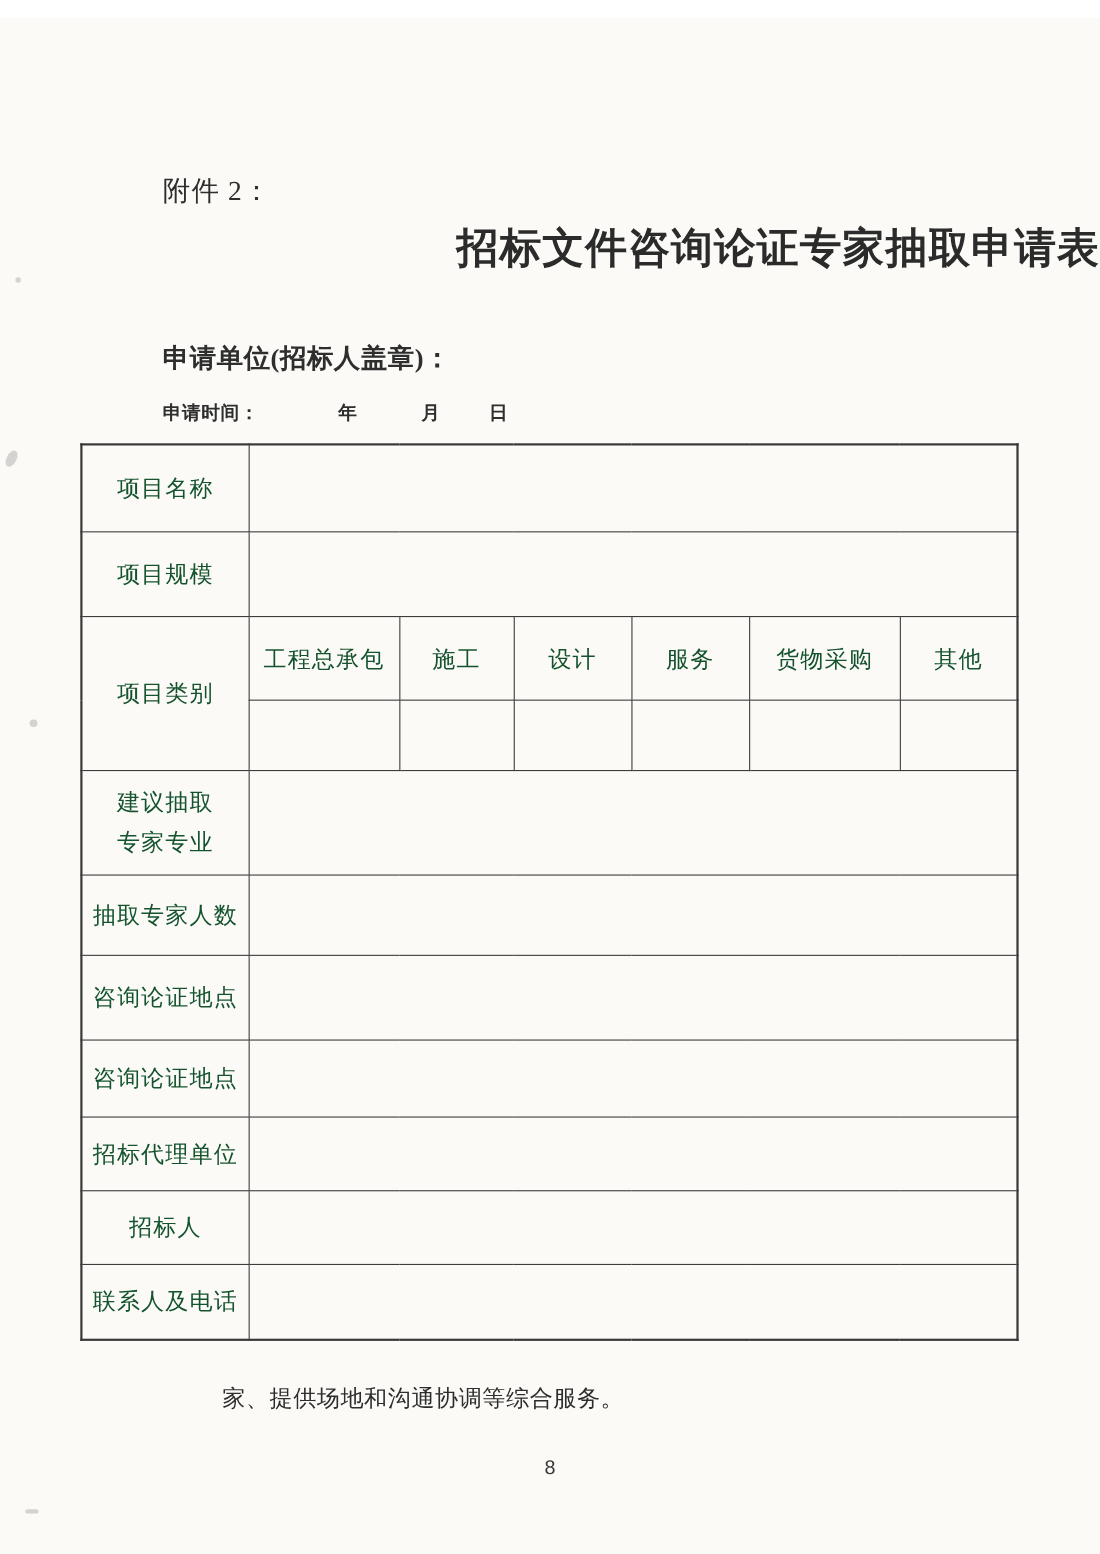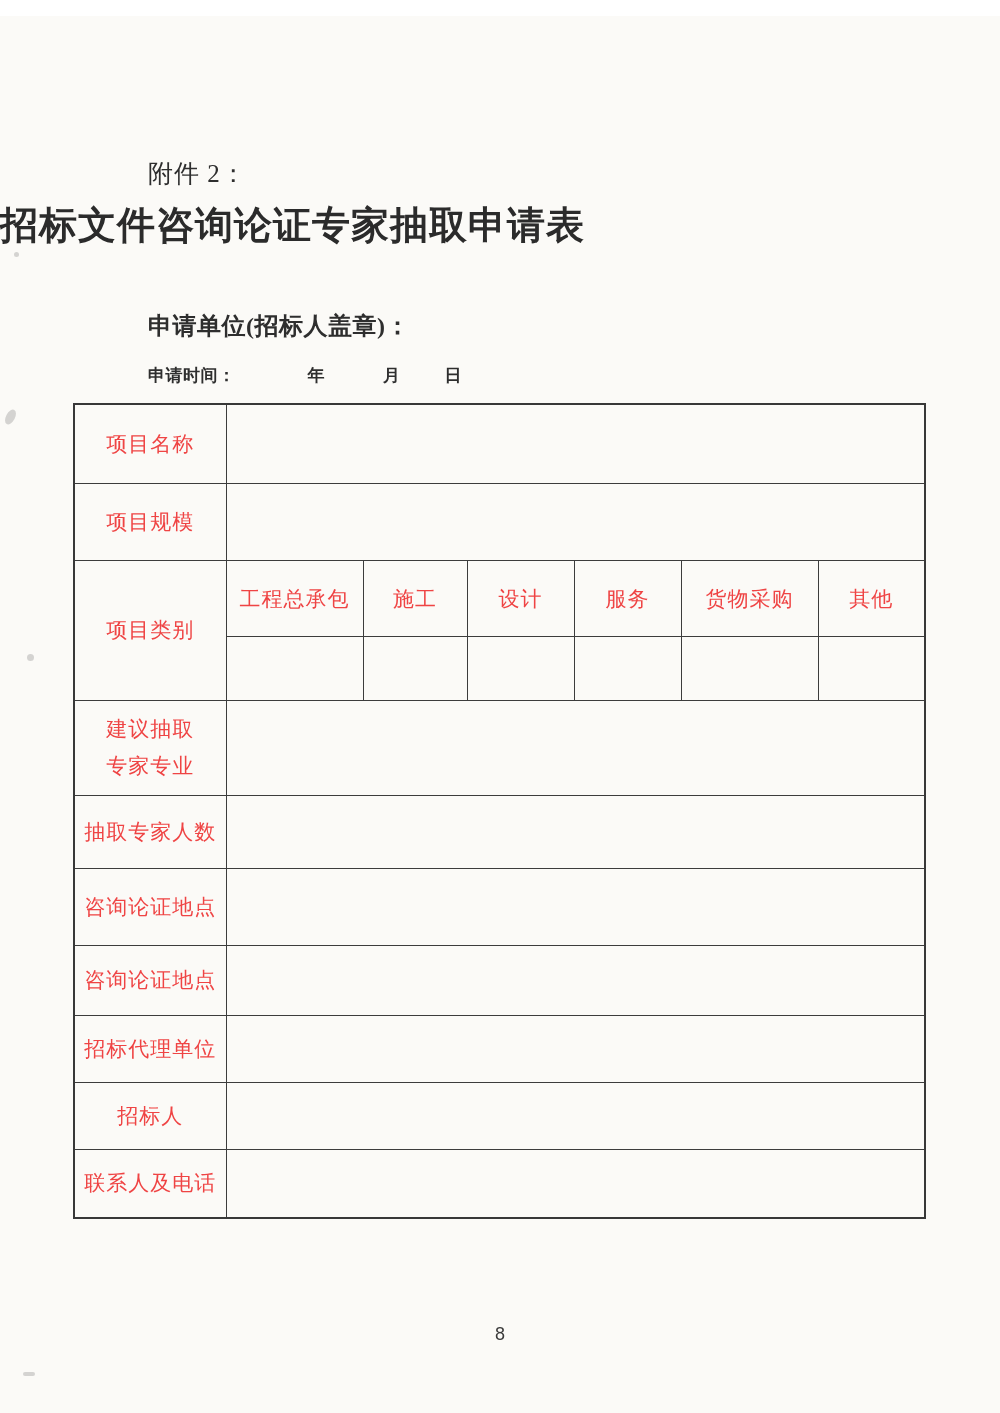--- a/index.html
+++ b/index.html
@@ -19,21 +19,21 @@
   .speck.s2{left:27px;top:638px;width:7px;height:7px;}
   .speck.s3{left:23px;top:1356px;width:12px;height:4px;border-radius:2px;}
   .speck.s4{left:14px;top:236px;width:5px;height:5px;}
 
   .attachment{
     position:absolute;left:148px;top:141px;
     font-size:25px;letter-spacing:1px;
   }
   .doc-title{
     position:absolute;left:0;right:0;top:184px;
-    text-align:left;font-size:38px;font-weight:700;
+    text-align:right;font-size:38px;font-weight:700;
     letter-spacing:1px;color:#2b2b2b;
   }
   .applicant-line{
     position:absolute;left:148px;top:294px;
     font-size:24px;font-weight:700;letter-spacing:.5px;
   }
   .date-line{
     position:absolute;left:148px;top:348px;
     font-size:17px;font-weight:700;letter-spacing:.5px;
   }
@@ -45,21 +45,21 @@
     position:absolute;left:73px;top:387px;
     width:851px;
     border-collapse:collapse;
     table-layout:fixed;
   }
   table.form-table td{
     border:1.6px solid #3c3c3c;
     vertical-align:middle;
     text-align:center;
     font-size:21px;
-    color:#ef4444;
+    color:#14532d;
     letter-spacing:1px;
     padding:0 4px;
   }
   table.form-table{border:2.4px solid #383838;}
   tr.r-name td{height:78px;}
   tr.r-scale td{height:76px;}
   tr.r-cat-head td{height:75px;}
   tr.r-cat-empty td{height:63px;}
   tr.r-suggest td{height:94px;}
   tr.r-count td{height:72px;}
@@ -167,17 +167,18 @@
         <td colspan="6"></td>
       </tr>
       <tr class="r-contact">
         <td class="lbl">联系人及电话</td>
         <td colspan="6"></td>
       </tr>
     </tbody>
   </table>
 
   <div class="note">
+    <div class="note-line2">家、提供场地和沟通协调等综合服务。</div>
   </div>
 
   <div class="page-number">8</div>
 
 </div>
 
 </body></html>

